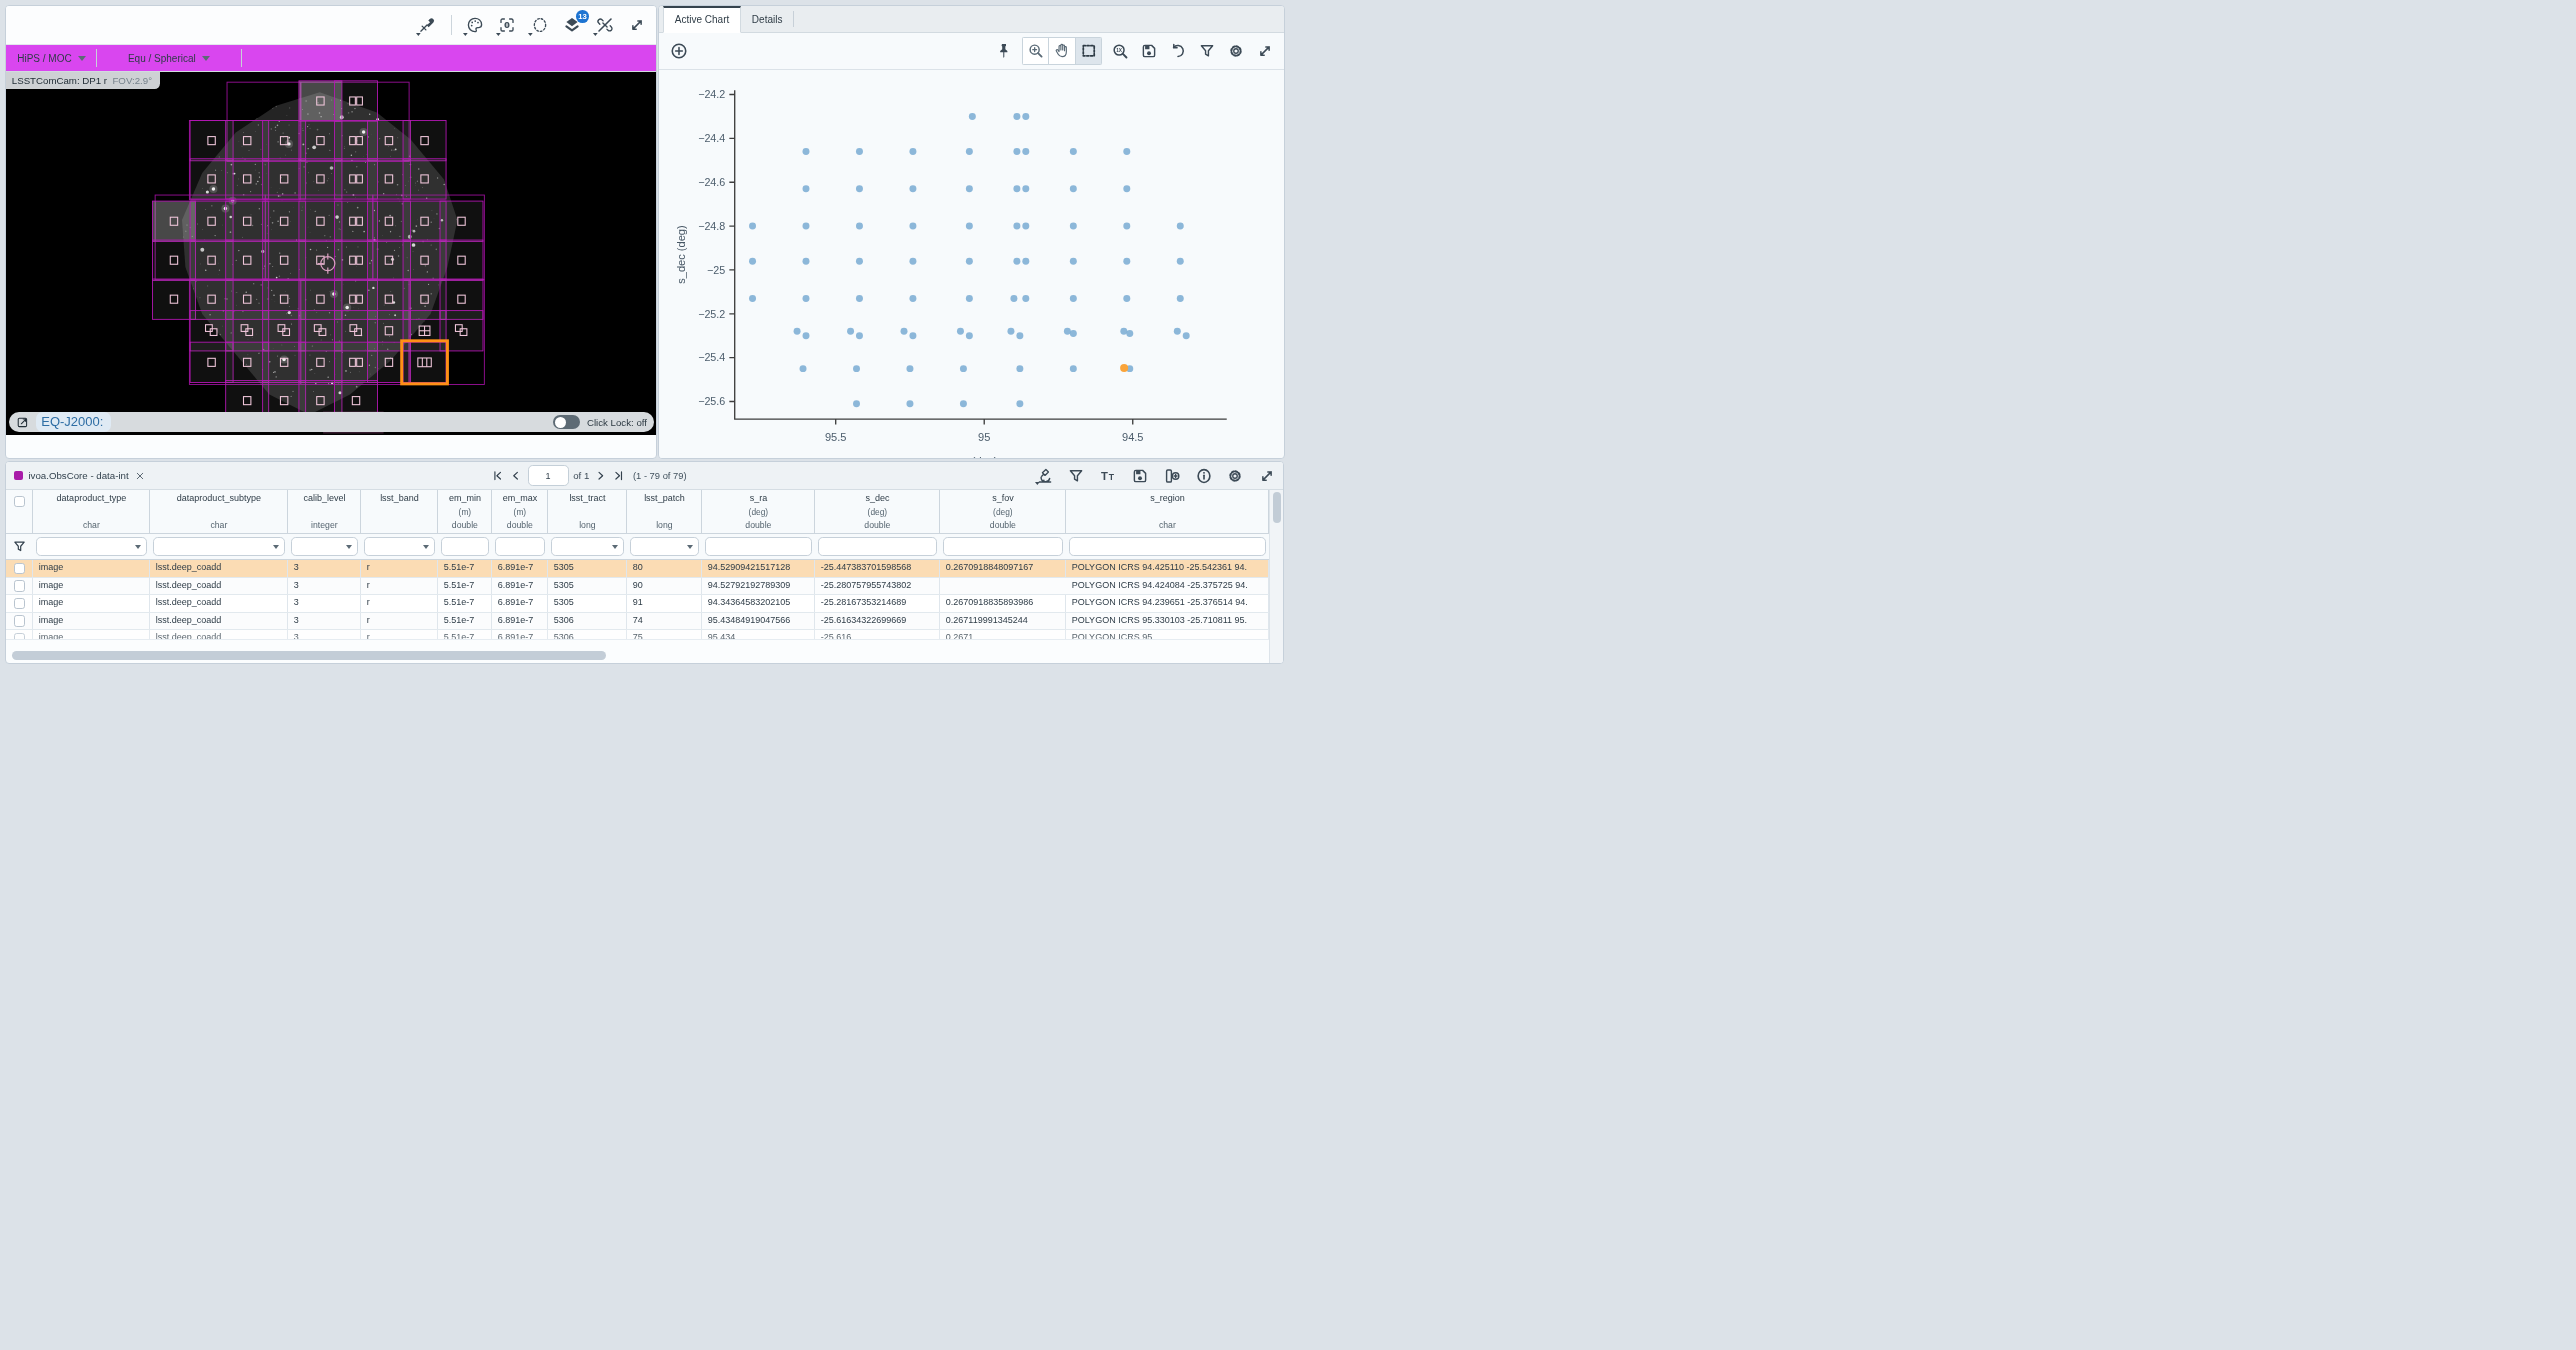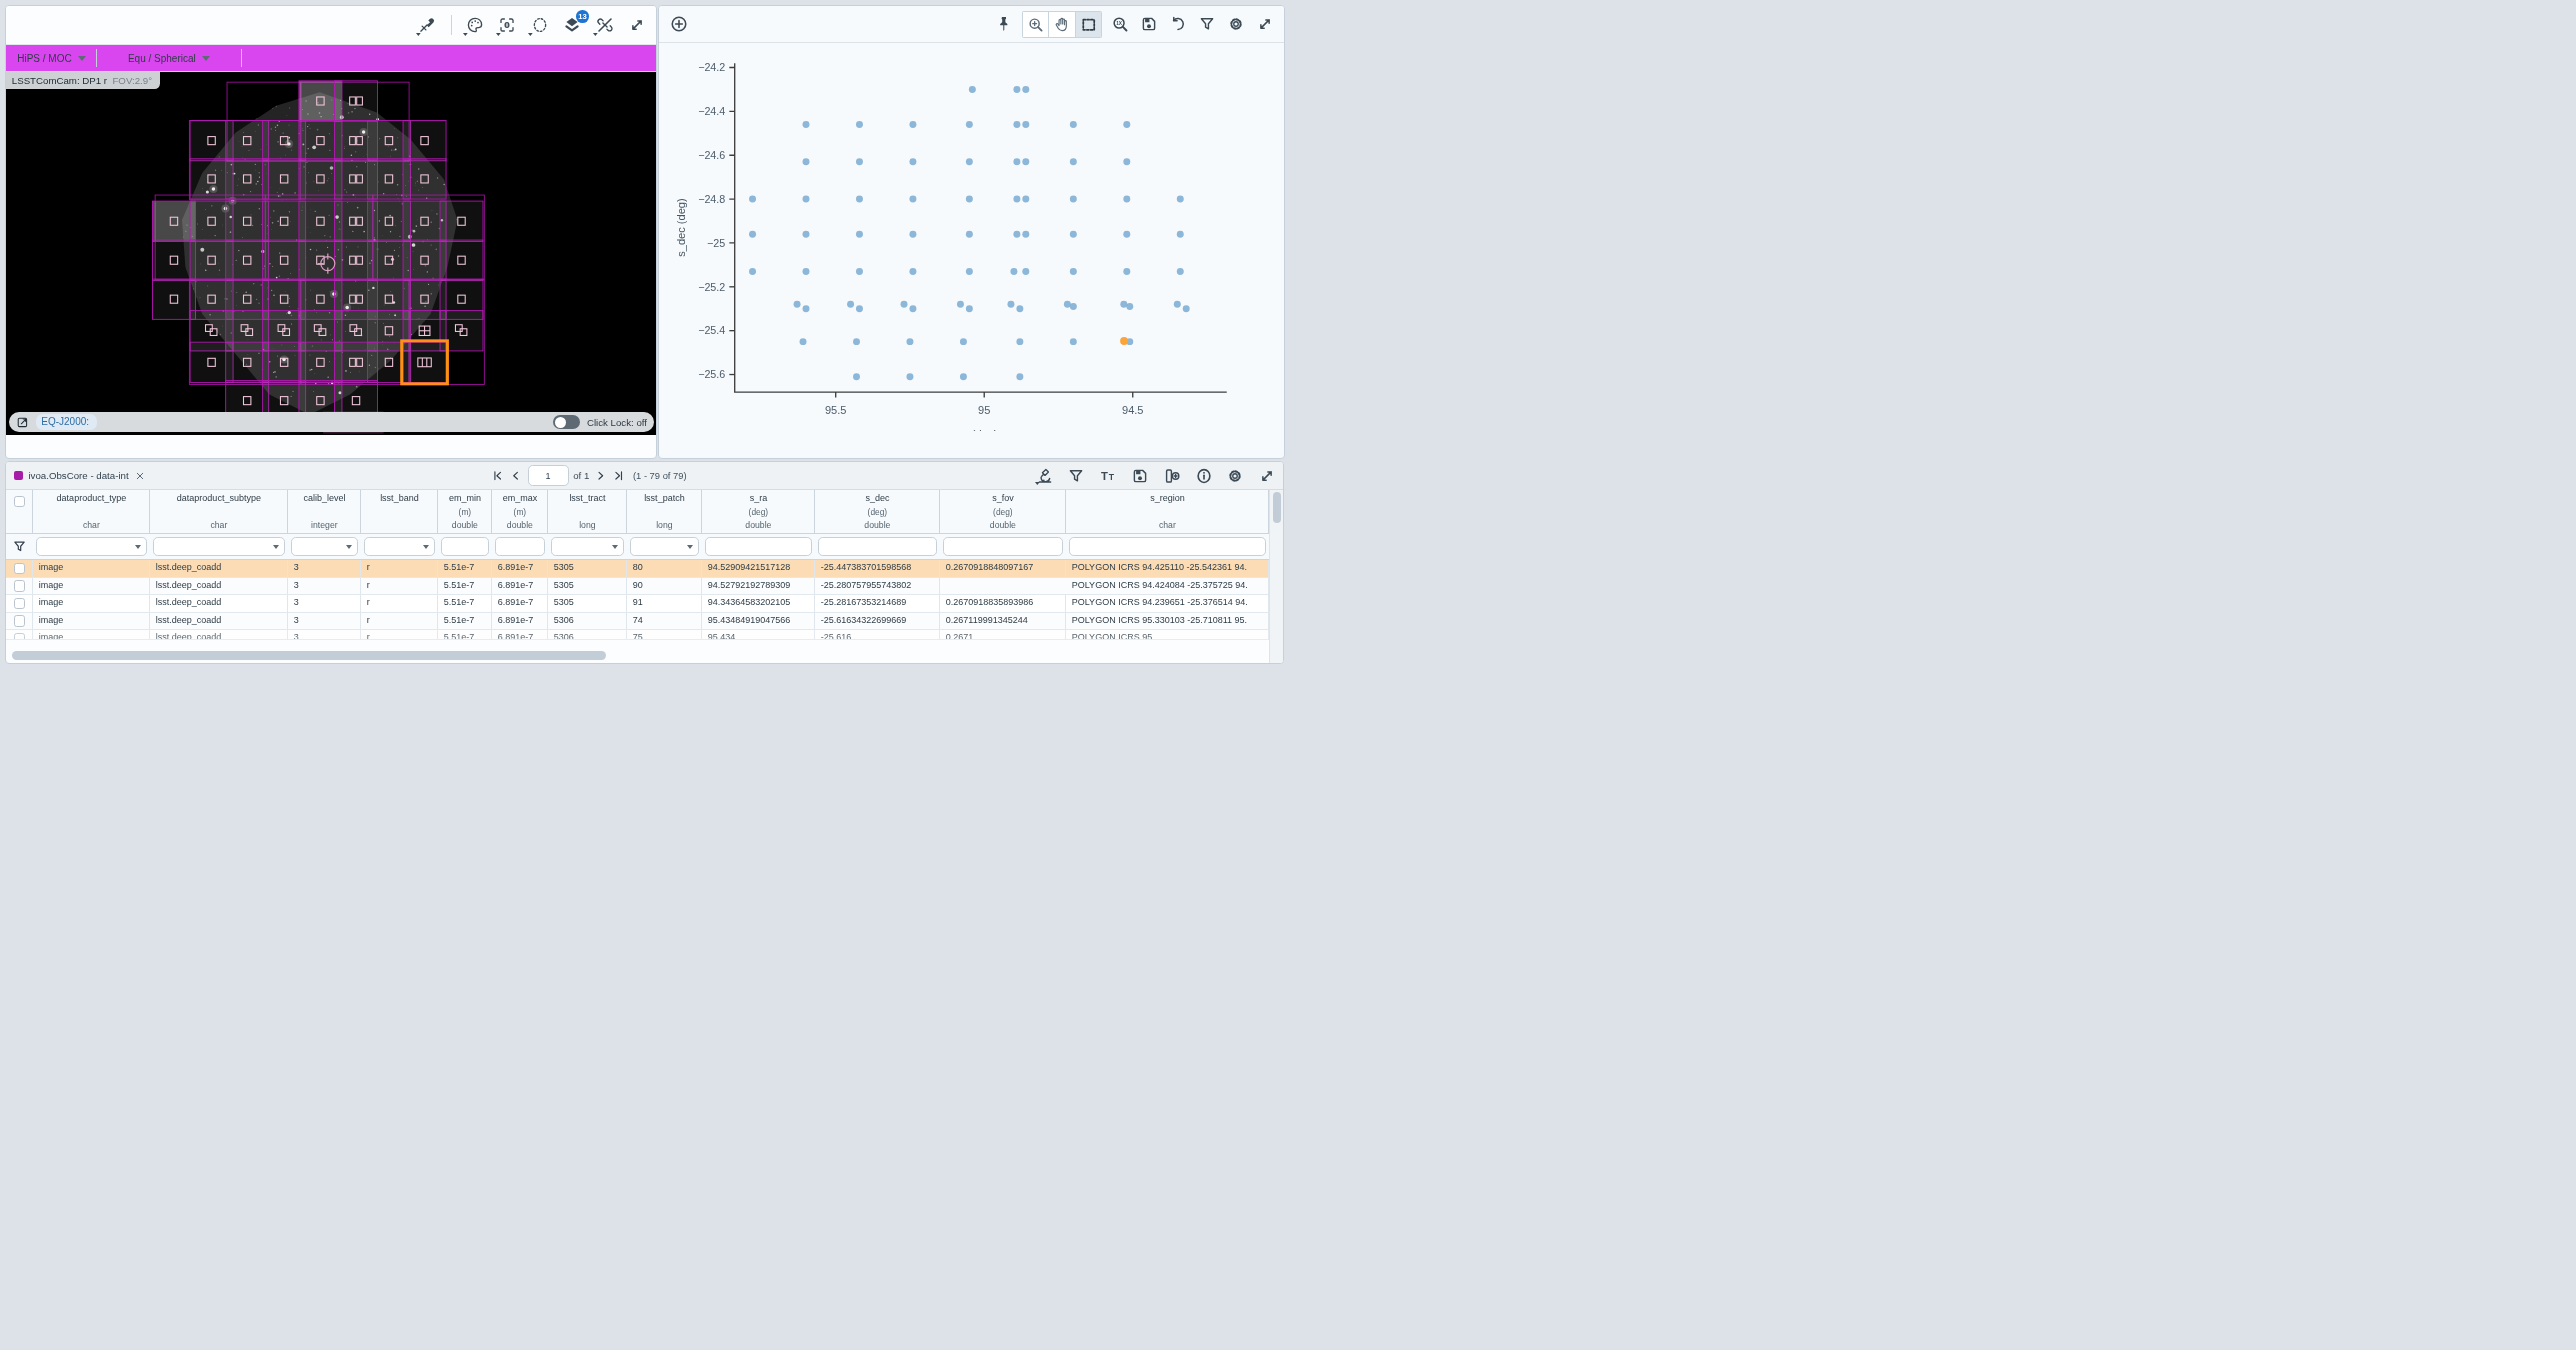--- a/index.html
+++ b/index.html
@@ -24,21 +24,21 @@
   
   .modebar{height:25.5px;background:#d946ef;border-bottom:0.7px solid #d2dae0;display:flex;align-items:center;font-size:10px;color:#2f3c46;}
   .mode{display:flex;align-items:center;gap:6px;padding:0 10.8px;cursor:pointer;}
   .mode .dcaret{width:0;height:0;border-left:4px solid transparent;border-right:4px solid transparent;border-top:5.4px solid #5b6a75;}
   .vsep{width:0.7px;height:17.5px;background:#c7d0d8;}
   
   .map{position:relative;height:363px;background:#000;}
   .maplabel{position:absolute;left:0;top:0;background:rgba(223,227,230,0.92);border-radius:0 0 5.4px 0;padding:2.7px 8px 3.4px 5.4px;font-size:9.7px;color:#222e37;}
   .maplabel .fov{color:#76828c;margin-left:5.4px;}
   .mapbar{position:absolute;left:2.7px;right:2.7px;bottom:2.7px;height:20px;background:#d7dbde;border-radius:10px;display:flex;align-items:center;padding:0 6.7px;gap:6.7px;}
-  .coordpill{background:#dfeaf4;color:#2d6da4;font-size:10px;padding:2px 8px 2.7px 5.4px;border-radius:6.7px;}
+  .coordpill{background:#dfeaf4;color:#2d6da4;font-size:13px;padding:2px 8px 2.7px 5.4px;border-radius:6.7px;}
   .spacer{flex:1;}
   .toggle{width:27px;height:14px;background:#5d6a74;border-radius:7.4px;position:relative;cursor:pointer;}
   .toggle .knob{position:absolute;left:1.3px;top:1.3px;width:11.4px;height:11.4px;background:#fff;border-radius:50%;}
   .locklabel{font-size:9.7px;color:#2c3942;}
   .mapexp{color:#222e37;cursor:pointer;display:flex;align-items:center;}
   
   .ctb{height:36px;background:#f7fafc;border-bottom:0.7px solid #dbe2e8;display:flex;align-items:center;padding:0 8px;}
   .ctb .right{margin-left:auto;display:flex;align-items:center;gap:6px;}
   .btngroup{display:flex;border:0.7px solid #c9d4dc;border-radius:1.3px;overflow:hidden;}
   .gbtn{width:25.5px;height:25.5px;display:flex;align-items:center;justify-content:center;background:#fff;border-right:0.7px solid #c9d4dc;color:#5a6a76;cursor:pointer;}
@@ -1161,20 +1161,29 @@
         <span class="spacer"></span>
         <span class="toggle">
             <span class="knob"></span>
           </span>
         <span class="locklabel">Click Lock: off</span>
       </div>
     </div>
   </section>
 
   <section class="panel pright">
+    <div class="tabbar" style="padding-left:4px;">
+      <div class="tab active">
+          <span>Active Chart</span>
+        </div>
+      <div class="tab">
+          <span>Details</span>
+        </div>
+      <div class="tabsep"></div>
+    </div>
     <div class="ctb">
       <div id="chartIconsLeft" style="display:flex;align-items:center;">
           <div class="icbtn">
             <svg width="18" height="18" viewBox="0 0 24 24" fill="none" stroke="currentColor" stroke-width="1.8" stroke-linecap="round" stroke-linejoin="round">
               <circle cx="12" cy="12" r="9" stroke-width="2.1"></circle>
               <path d="M12 7.5v9M7.5 12h9" stroke-width="2.1"></path>
             </svg>
           </div>
         </div>
       <div class="right" id="chartIconsRight">

